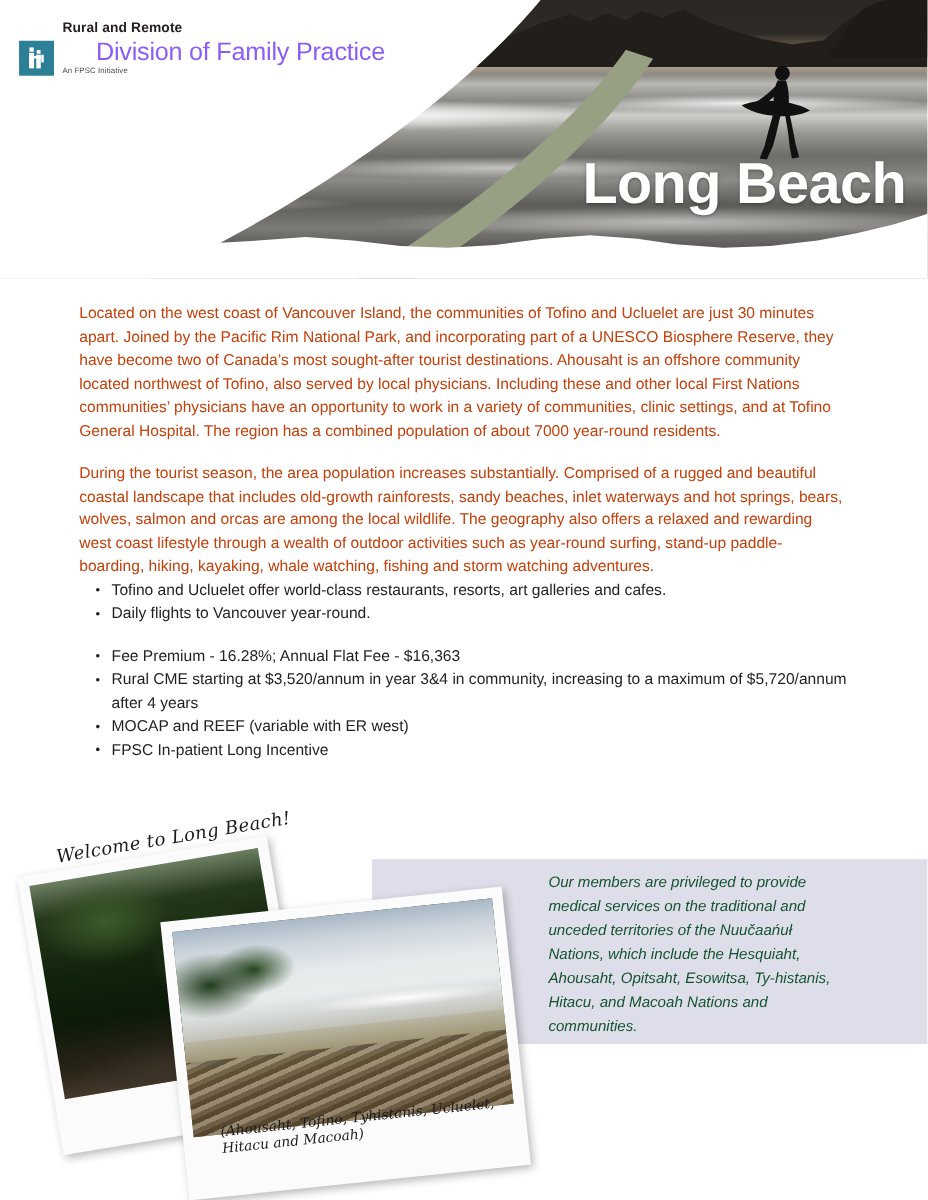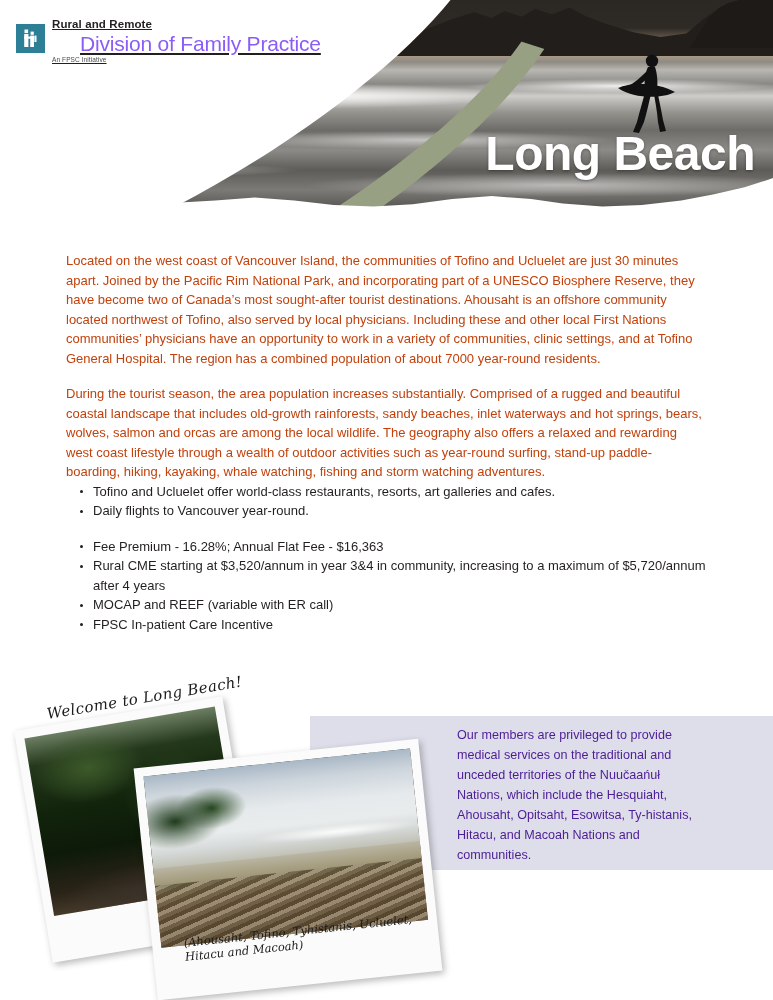--- a/index.html
+++ b/index.html
@@ -122,23 +122,22 @@
     letter-spacing: -0.5px;
     text-shadow: 0 1px 3px rgba(0,0,0,0.35);
     line-height: 1;
   }
 
   
   #logo {
     position: absolute;
     left: 16px; top: 16px;
     display: flex;
-    align-items: flex-start;
+    align-items: flex-end;
     z-index: 12;
-    text-decoration: underline;
   }
   #logo-mark {
     width: 29px; height: 29px;
     background: #2d7f96;
     margin-right: 7px;
     margin-top: 8px;
     position: relative;
     flex: none;
   }
   #logo-mark svg { position: absolute; left: 0; top: 0; }
@@ -204,21 +203,22 @@
     left: 310px; top: 716px;
     width: 463px; height: 154px;
     background: #dedeea;
   }
   #acknowledgement-text {
     position: absolute;
     left: 147px; top: 9px;
     width: 250px;
     font-size: 12.6px;
     line-height: 20px;
-    color: #4c1d95;
+    font-style: italic;
+    color: #14532d;
   }
 
   
   .polaroid {
     position: absolute;
     background: #fbfbfb;
     box-shadow: 2px 3px 7px rgba(0,0,0,0.28);
     padding: 9px 9px 0 9px;
   }
   #polaroid-forest {
@@ -378,22 +378,22 @@
 
   <ul class="bullets">
     <li>Tofino and Ucluelet offer world-class restaurants, resorts, art galleries and cafes.</li>
     <li>Daily flights to Vancouver year-round.</li>
   </ul>
 
 
   <ul class="bullets">
     <li>Fee Premium - 16.28%; Annual Flat Fee - $16,363</li>
     <li>Rural CME starting at $3,520/annum in year 3&amp;4 in community, increasing to a maximum of $5,720/annum after 4 years</li>
-    <li>MOCAP and REEF (variable with ER call)</li>
-    <li>FPSC In-patient Care Incentive</li>
+    <li>MOCAP and REEF (variable with ER west)</li>
+    <li>FPSC In-patient Long Incentive</li>
   </ul>
 </div>
 
 <div id="acknowledgement-box">
   <div id="acknowledgement-text">Our members are privileged to provide medical services on the traditional and unceded territories of the Nuučaańuł Nations, which include the Hesquiaht, Ahousaht, Opitsaht, Esowitsa, Ty-histanis, Hitacu, and Macoah Nations and communities.</div>
 </div>
 
 <div class="polaroid" id="polaroid-forest">
   <div class="photo"></div>
   <div class="caption-area"></div>

